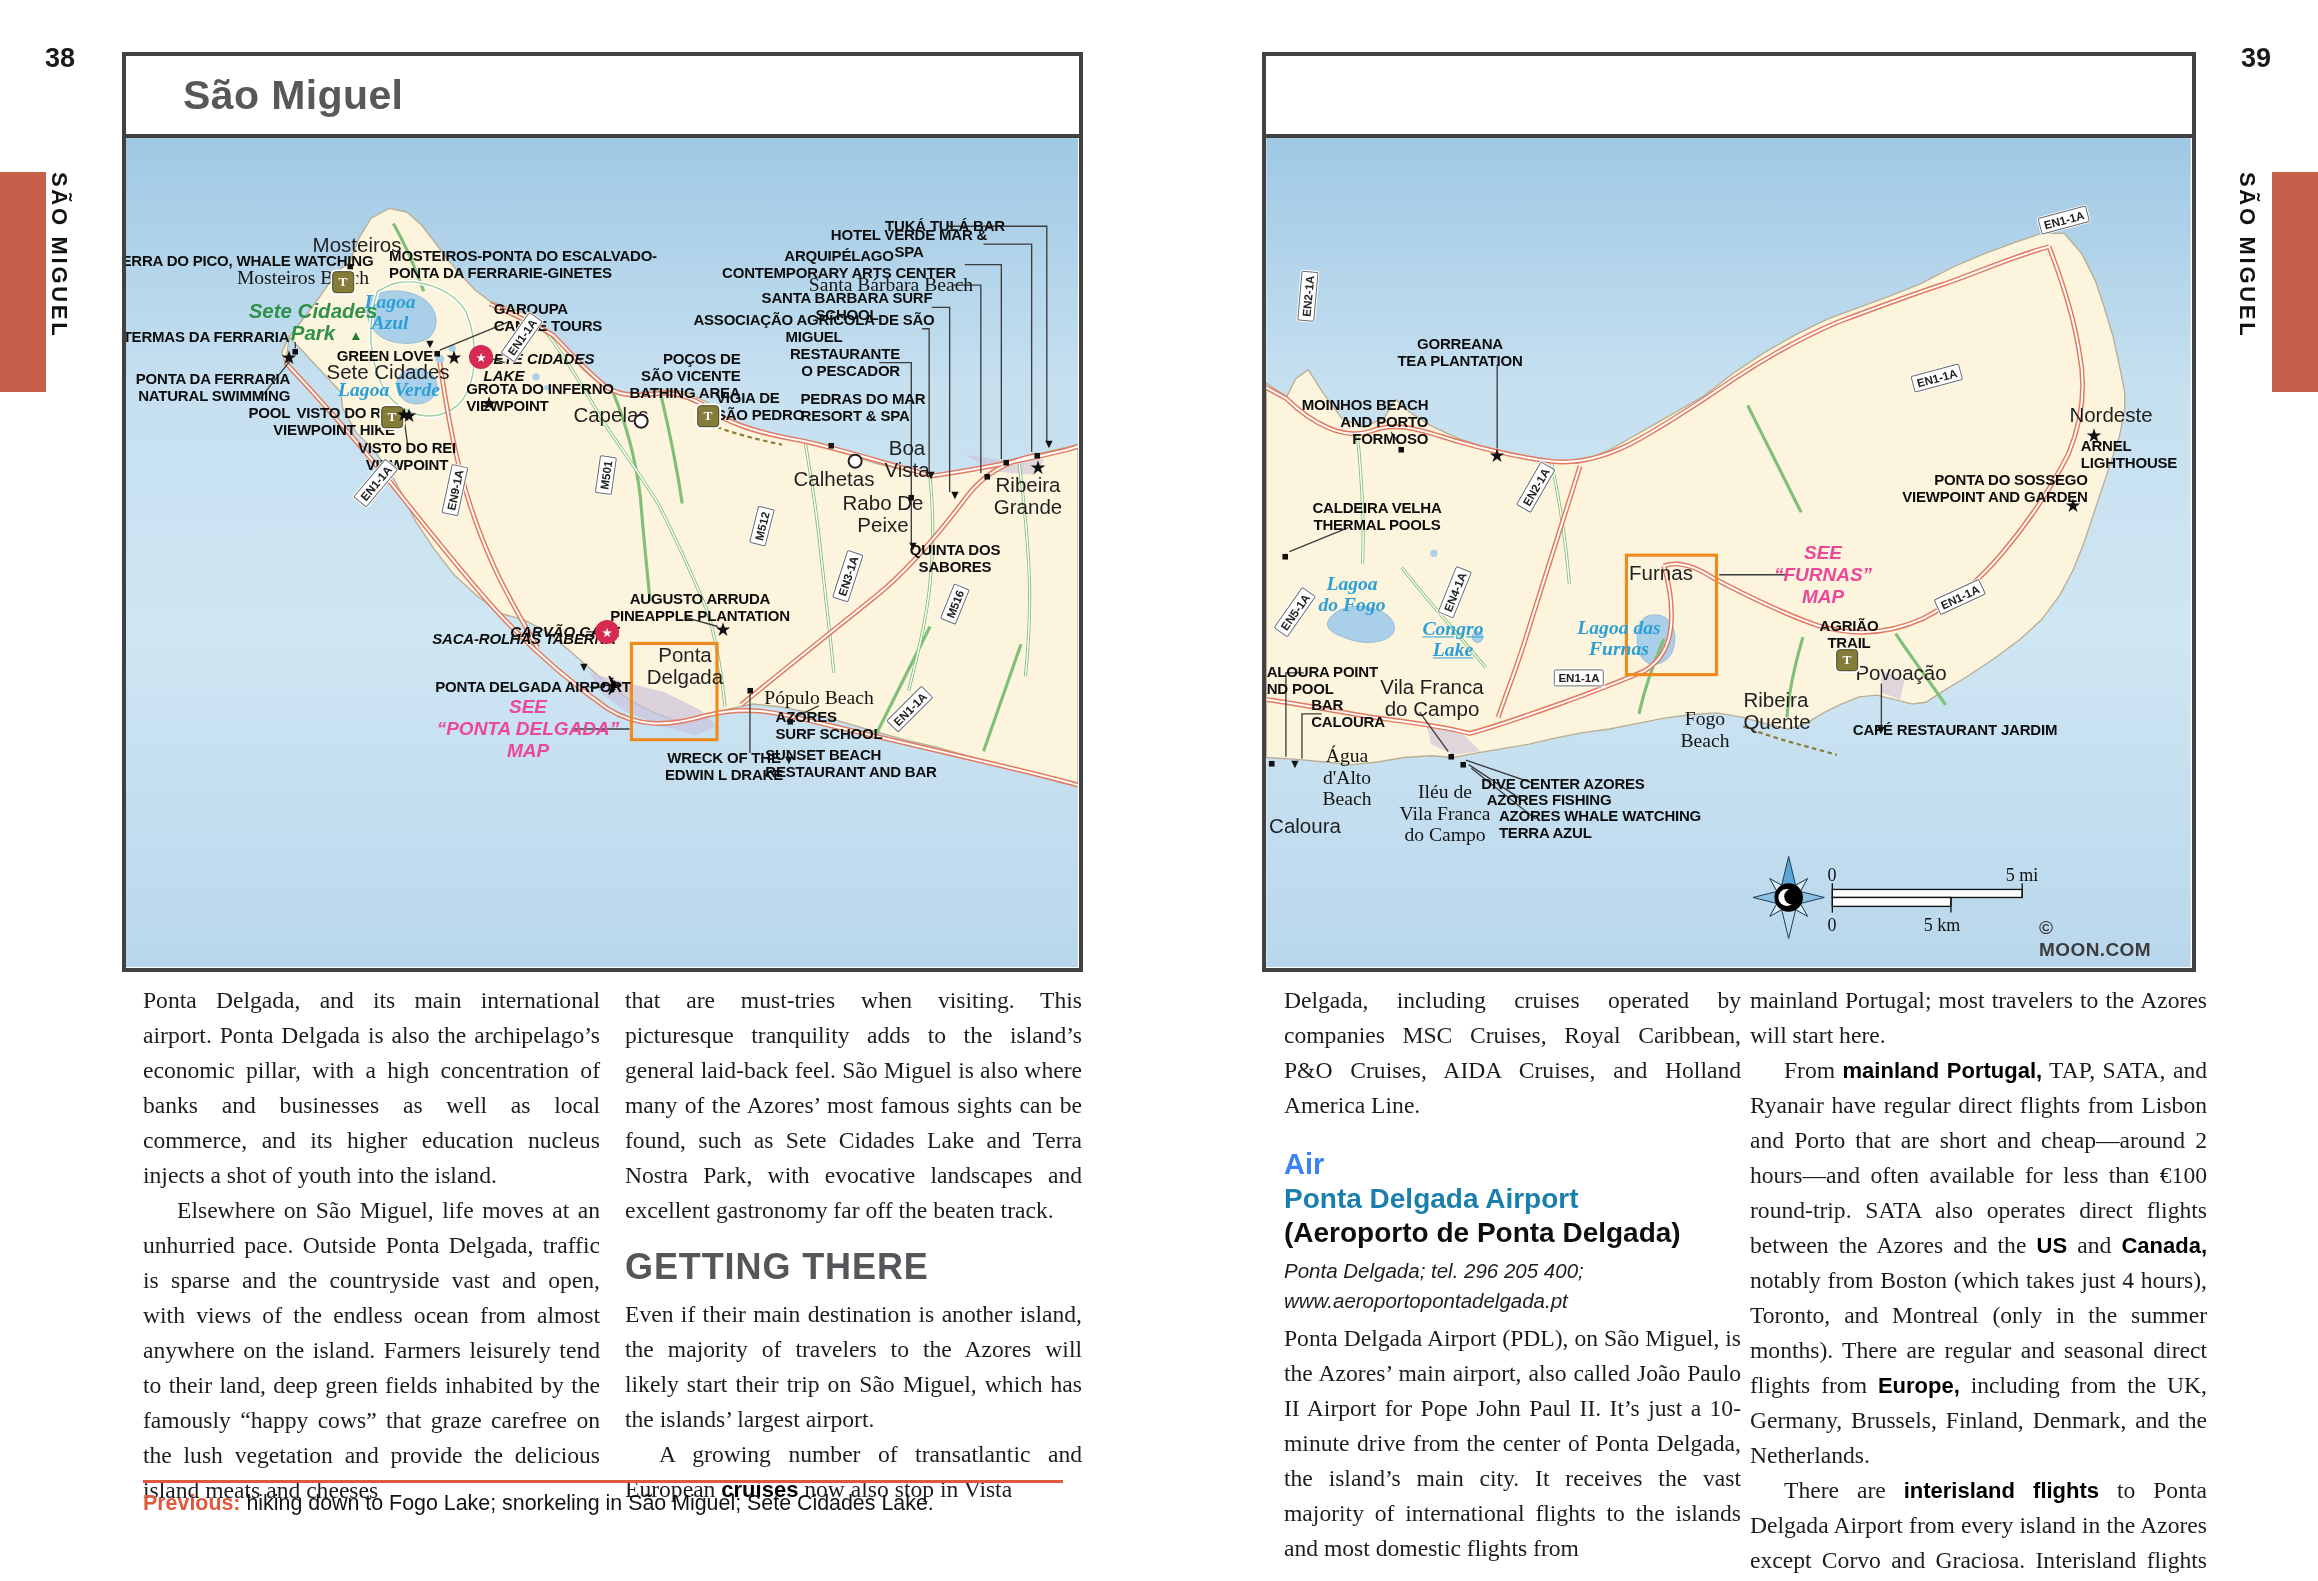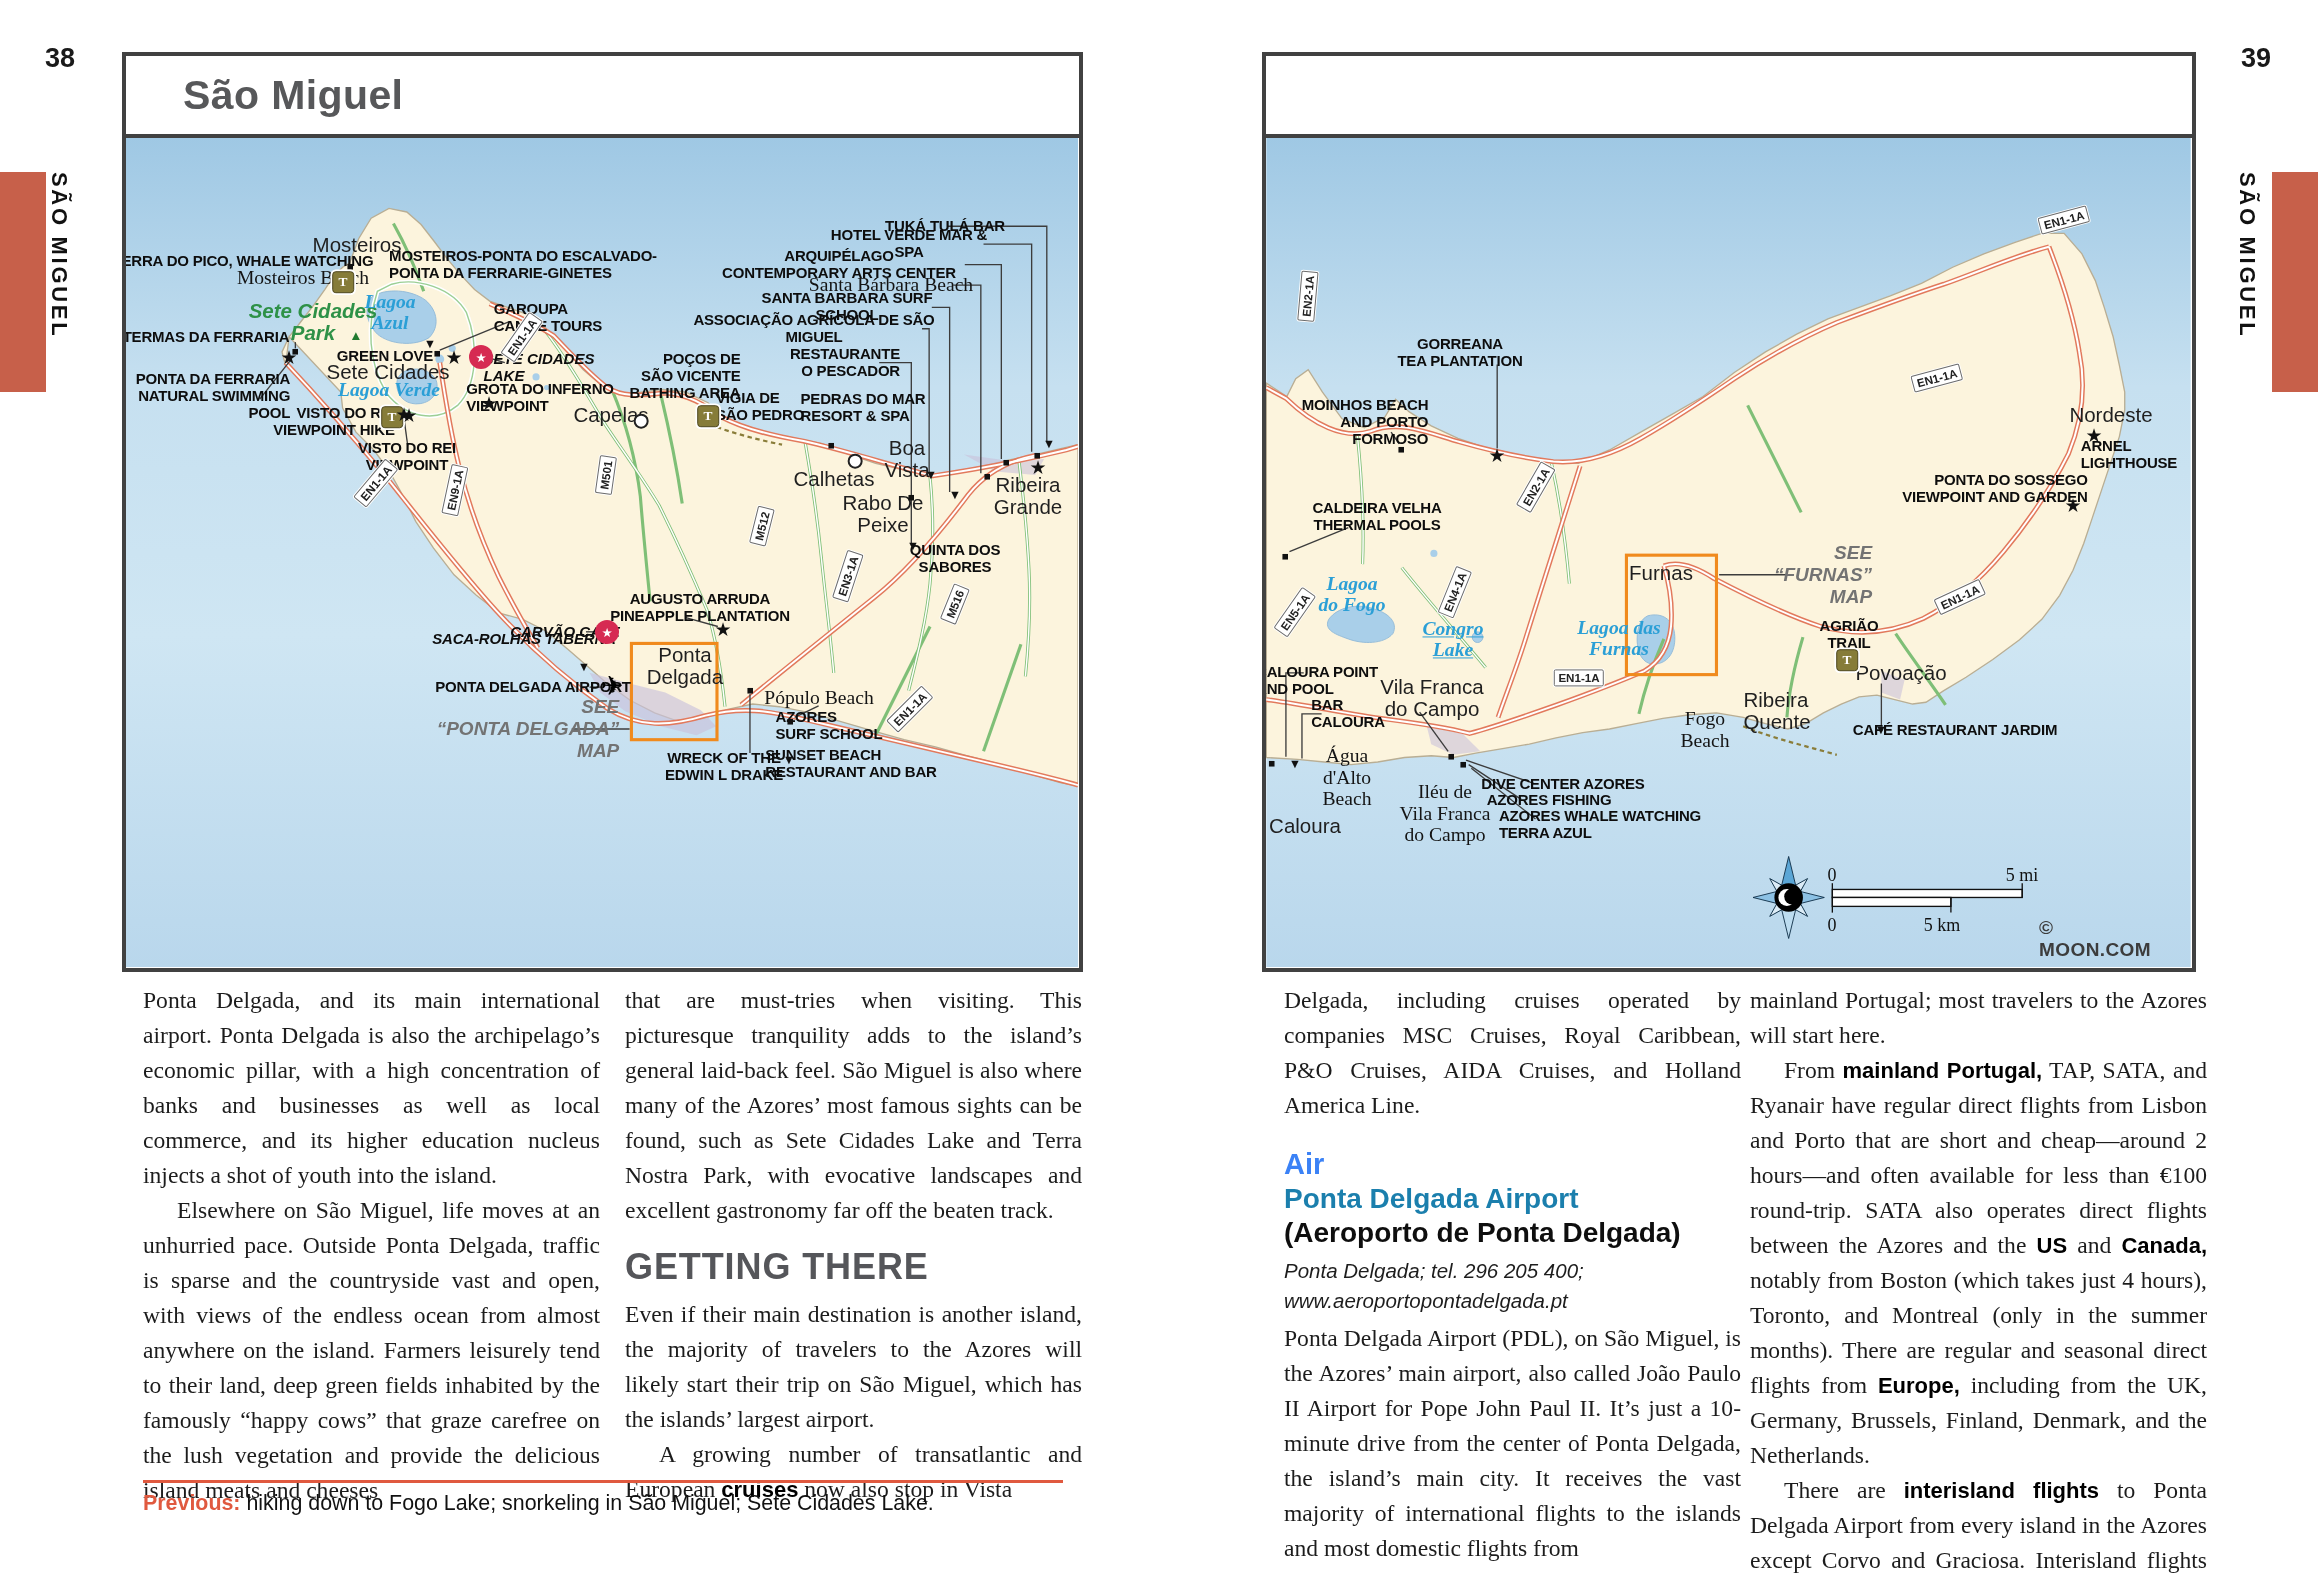--- a/index.html
+++ b/index.html
@@ -14,21 +14,21 @@
   .maparea{position:relative;overflow:hidden;}
   .maparea svg.base{position:absolute;left:0;top:0;}
   
   .lbl{position:absolute;white-space:pre-line;transform:translate(-50%,-50%);line-height:1.1;pointer-events:none;}
   .lbl.poi{font:700 15px/1.12 "Liberation Sans",sans-serif;color:#0d0d0d;letter-spacing:-0.2px;text-align:center;}
   .lbl.poi-it{font:italic 700 15px/1.12 "Liberation Sans",sans-serif;color:#0d0d0d;text-align:center;}
   .lbl.town{font:400 20.5px/1.05 "Liberation Sans",sans-serif;color:#1f1f1f;text-align:center;}
   .lbl.serif{font:400 19.6px/1.1 "Liberation Serif",serif;color:#141414;text-align:center;}
   .lbl.lake{font:italic 700 19.6px/1.05 "Liberation Serif",serif;color:#2b9fd6;text-align:center;}
   .lbl.park{font:italic 700 20.5px/1.05 "Liberation Sans",sans-serif;color:#2e9147;text-align:center;}
-  .lbl.see{font:italic 700 19px/1.15 "Liberation Sans",sans-serif;color:#737373;text-align:right;}
+  .lbl.see{font:italic 700 19px/1.15 "Liberation Sans",sans-serif;color:#ec4899;text-align:center;}
   .lbl.shield{font:700 11.6px/1 "Liberation Sans",sans-serif;color:#222;background:#fff;border:1.8px solid #6b6b6b;border-radius:1.8px;padding:1.8px 3.6px;box-shadow:0 0 0 0.9px #fff;}
   .lbl.scale-num{font:400 18px "Liberation Serif",serif;color:#111;}
   .lbl.credit{font:700 19px "Liberation Sans",sans-serif;color:#3c3c3c;letter-spacing:0.4px;}
   
   .mk{position:absolute;transform:translate(-50%,-50%);pointer-events:none;display:flex;align-items:center;justify-content:center;}
   .mk.square{font-size:11.6px;color:#111;}
   .mk.triangle{font-size:12.5px;color:#111;}
   .mk.star{font-size:19px;color:#111;}
   .mk.highlight{width:24px;height:24px;border-radius:50%;background:#d62a52;color:#fff;font-size:12.5px;}
   .mk.trailhead{width:19.6px;height:19.6px;border-radius:3.6px;background:#867c39;border:0.9px solid #4f481f;box-shadow:0 0 0 1.8px #fff;color:#fff;font:700 13.4px "Liberation Serif",serif;}

